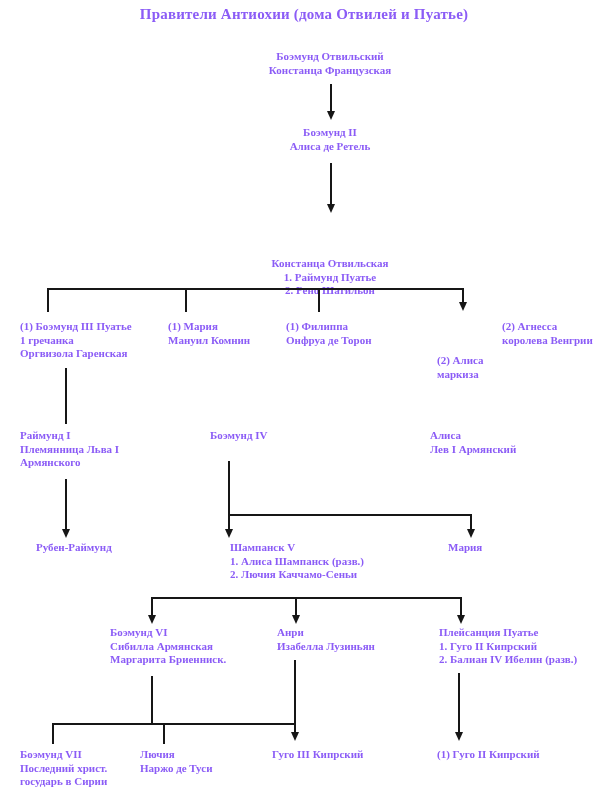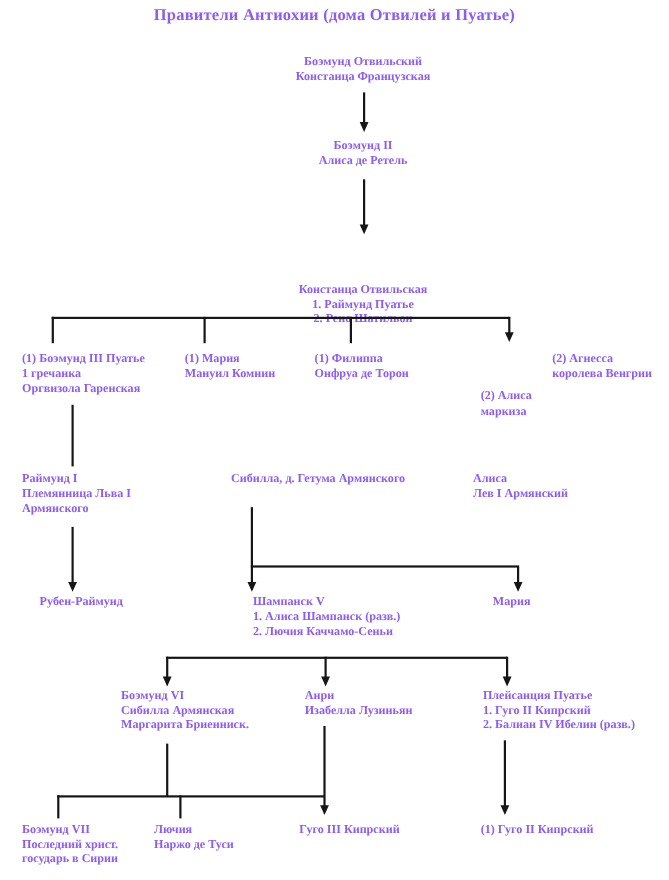--- a/index.html
+++ b/index.html
@@ -73,21 +73,21 @@
       <div class="node" style="left: 502px; top: 320px;">
         <div>(2)  Агнесса</div>
         <div>королева Венгрии</div>
       </div>
       <div class="node" style="left: 20px; top: 429px;">
         <div>Раймунд I</div>
         <div>Племянница Льва I</div>
         <div>Армянского</div>
       </div>
       <div class="node" style="left: 210px; top: 429px;">
-        <div>Сибилла,  д. Гетума Армянского</div>
+        <div>Боэмунд IV</div>
       </div>
       <div class="node" style="left: 430px; top: 429px;">
         <div>Алиса</div>
         <div>Лев I Армянский</div>
       </div>
       <div class="node" style="left: 36px; top: 541px; text-align: right;">
         <div>Рубен-Раймунд</div>
       </div>
       <div class="node" style="left: 230px; top: 541px;">
         <div>Шампанск V</div>

